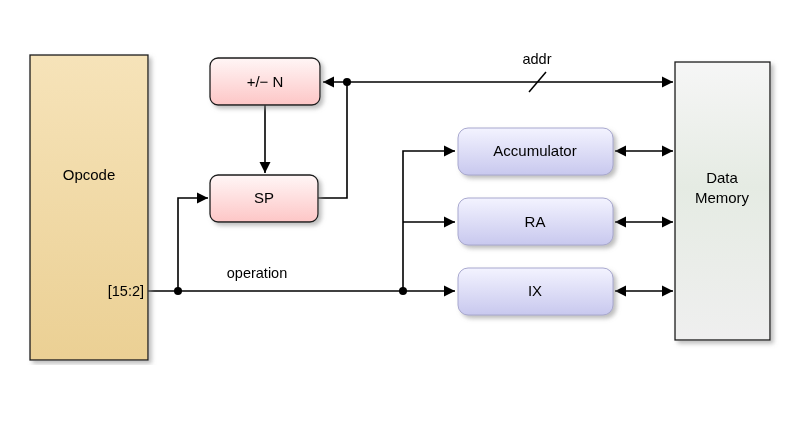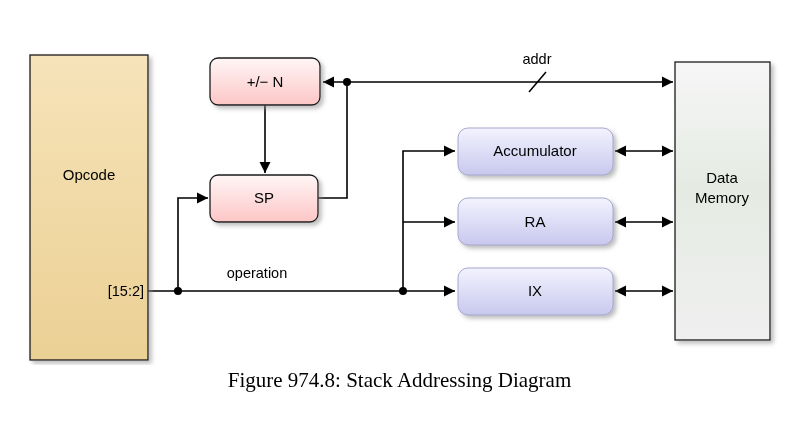--- a/index.html
+++ b/index.html
@@ -111,14 +111,13 @@
     <text class="block-label" x="535" y="227" text-anchor="middle">RA</text>
     <text class="block-label" x="535" y="296" text-anchor="middle">IX</text>
 
     <text class="block-label" x="722" y="183" text-anchor="middle">Data</text>
     <text class="block-label" x="722" y="203" text-anchor="middle">Memory</text>
 
     <text class="wire-label" x="537" y="64" text-anchor="middle">addr</text>
     <text class="wire-label" x="257" y="278" text-anchor="middle">operation</text>
   </svg>
 
-  <div class="caption">Figure 974.8: Stack Addressing Diagram</div>
 </div>
 
 </body></html>

